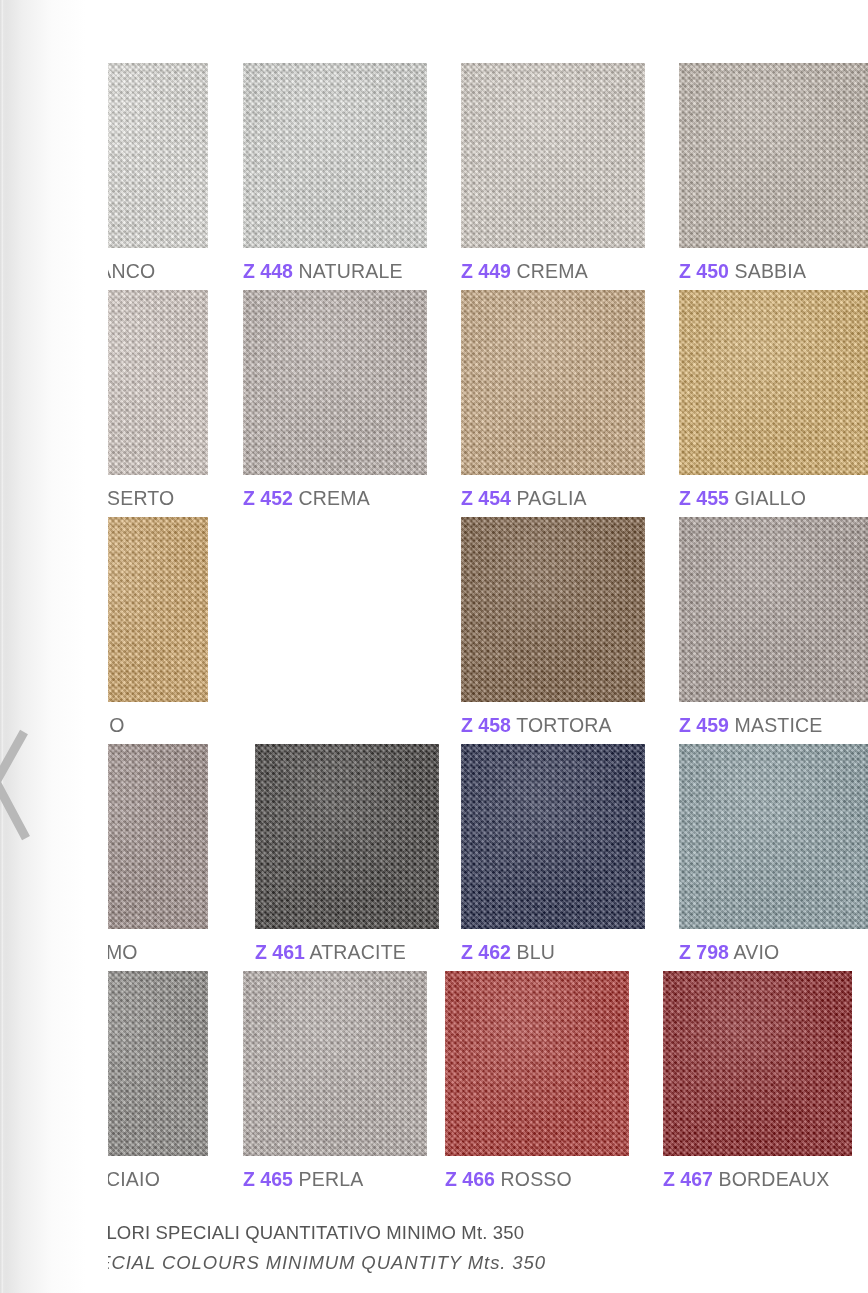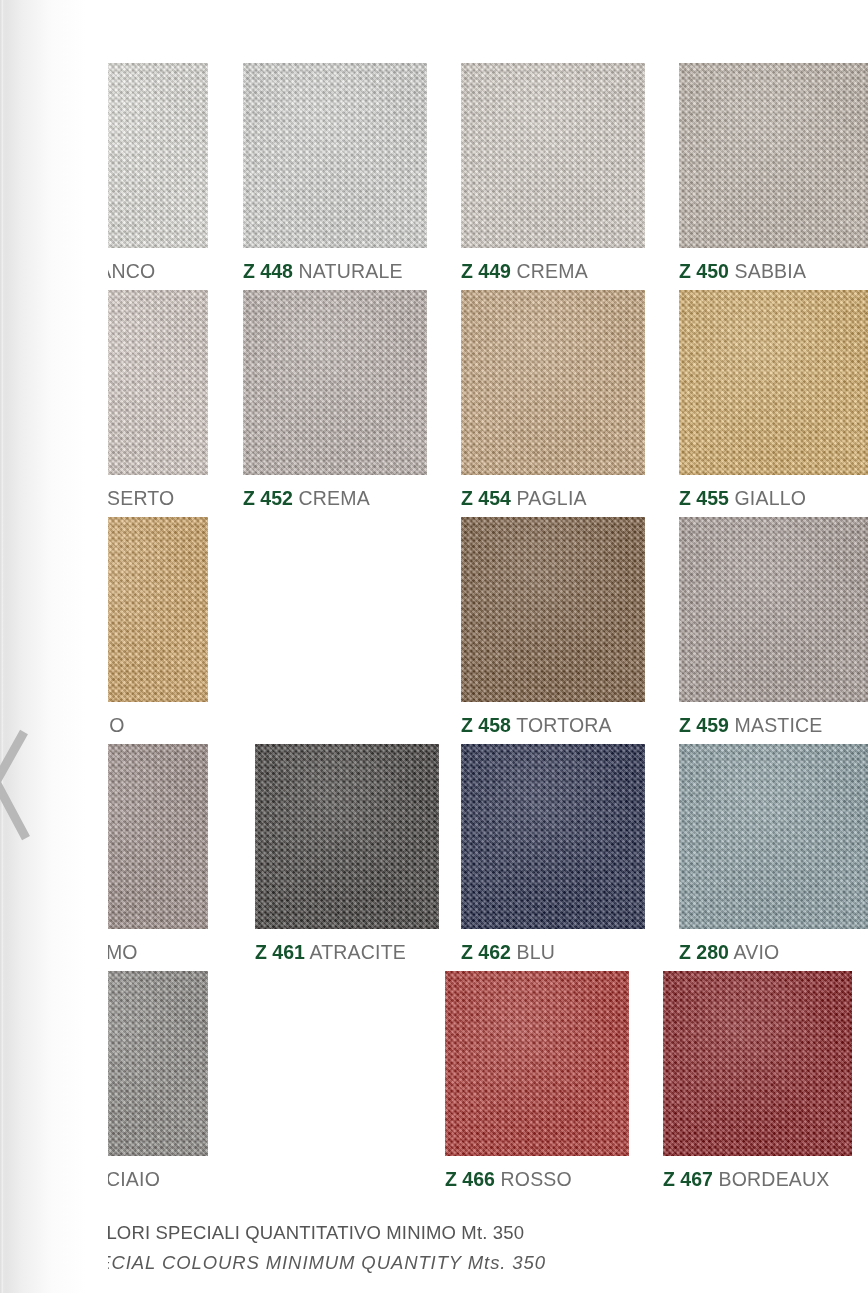--- a/index.html
+++ b/index.html
@@ -117,21 +117,21 @@
   .label {
     margin-top: 14px;
     font-size: 19.5px;
     letter-spacing: 0.2px;
     color: #7d7d7d;
     white-space: nowrap;
     line-height: 1;
   }
   .label .code {
     font-weight: 700;
-    color: #14532d;
+    color: #8b5cf6;
     letter-spacing: 0px;
   }
   .label .name {
     font-weight: 400;
     color: #6f6f6f;
   }
 
   .footer {
     position: absolute;
     left: 24px;
@@ -253,28 +253,35 @@
           <div class="weave"></div>
           <div class="weave-sheen"></div>
         </div>
         <div class="label"><span class="code">Z 462</span> <span class="name">BLU</span></div>
       </div>
       <div class="cell" style="left: 679px; top: 744px; width: 189px;">
         <div class="swatch" style="height: 185px; background-color: rgb(140, 162, 168);">
           <div class="weave"></div>
           <div class="weave-sheen"></div>
         </div>
-        <div class="label"><span class="code">Z 280</span> <span class="name">AVIO</span></div>
+        <div class="label"><span class="code">Z 798</span> <span class="name">AVIO</span></div>
       </div>
       <div class="cell" style="left: 24px; top: 971px; width: 184px;">
         <div class="swatch" style="height: 185px; background-color: rgb(141, 138, 134);">
           <div class="weave"></div>
           <div class="weave-sheen"></div>
         </div>
         <div class="label"><span class="code">Z 464</span> <span class="name">ACCIAIO</span></div>
+      </div>
+      <div class="cell" style="left: 243px; top: 971px; width: 184px;">
+        <div class="swatch" style="height: 185px; background-color: rgb(187, 178, 174);">
+          <div class="weave"></div>
+          <div class="weave-sheen"></div>
+        </div>
+        <div class="label"><span class="code">Z 465</span> <span class="name">PERLA</span></div>
       </div>
       <div class="cell" style="left: 435px; top: 971px; width: 184px; padding-left: 10px;">
         <div class="swatch" style="height: 185px; background-color: rgb(176, 42, 38);">
           <div class="weave"></div>
           <div class="weave-sheen"></div>
         </div>
         <div class="label"><span class="code">Z 466</span> <span class="name">ROSSO</span></div>
       </div>
       <div class="cell" style="left: 663px; top: 971px; width: 189px;">
         <div class="swatch" style="height: 185px; background-color: rgb(138, 20, 24);">

